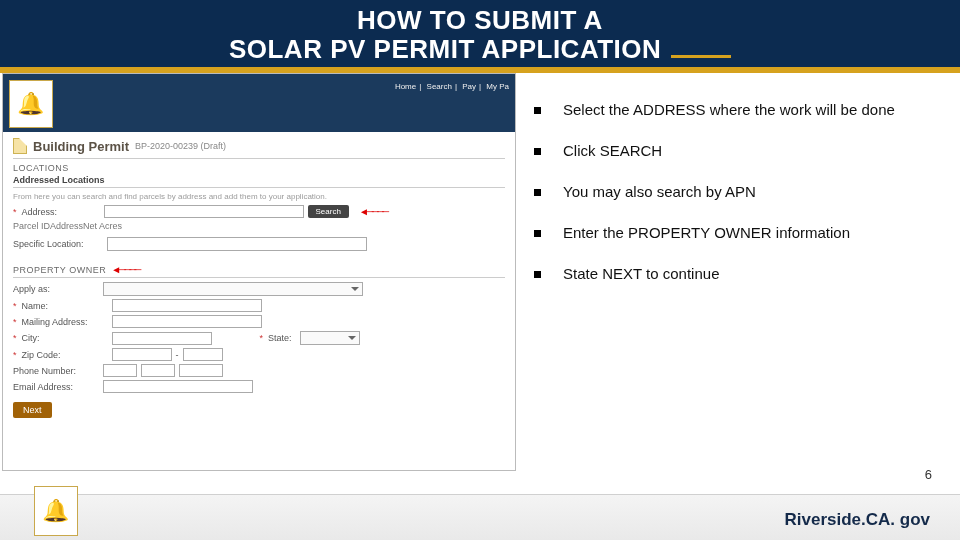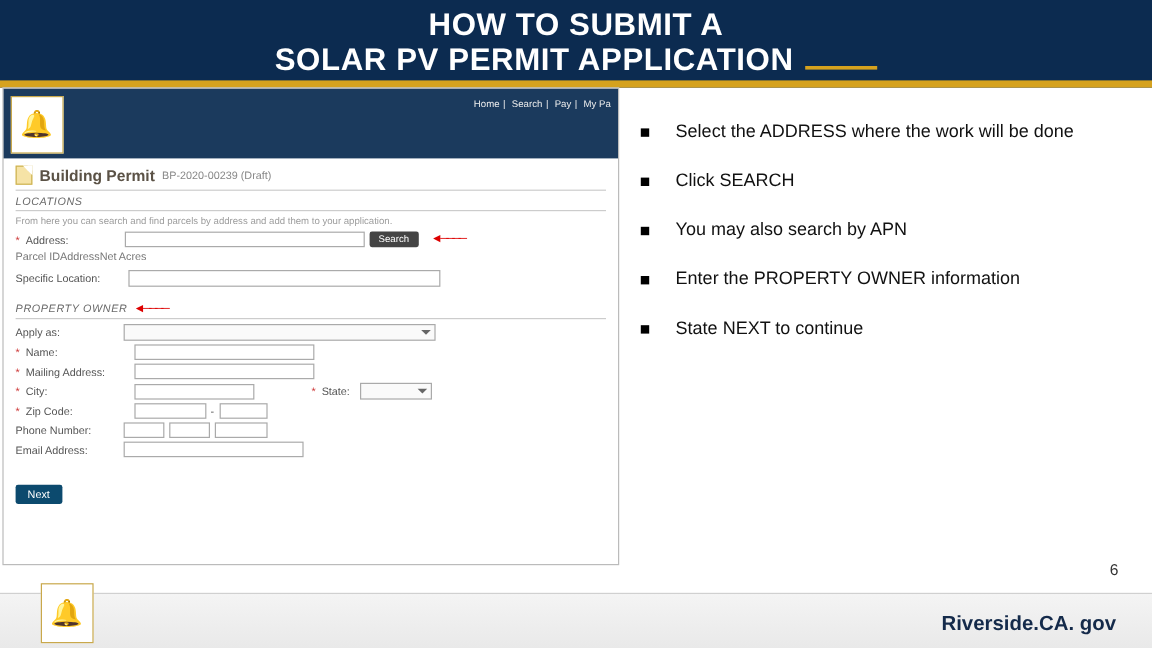--- a/index.html
+++ b/index.html
@@ -27,42 +27,42 @@
   .app-nav span.sep { margin: 0 3px; }
 
   .app-body { padding: 6px 10px 0 10px; flex: 1; overflow: hidden; }
   .bp-row { display: flex; align-items: center; gap: 6px; margin-bottom: 4px; }
   .doc-ico { width: 14px; height: 16px; background: #f6e3a6; border: 1px solid #cdb354; position: relative; }
   .doc-ico::after { content: ""; position: absolute; right: -1px; top: -1px; border-width: 4px; border-style: solid; border-color: #fff #fff transparent transparent; }
   .bp-title { font-size: 13px; font-weight: 700; color: #5b5246; font-family: "Trebuchet MS", sans-serif; }
   .bp-sub { font-size: 9px; color: #888; }
   .rule-thin { height: 1px; background: #ccc; margin: 2px 0 4px; }
 
-  .sec-head { color: #6a6a6a; font-size: 9px; letter-spacing: .5px; font-style: italic; }
+  .sec-head { color: #6a6a6a; font-size: 9px; letter-spacing: .5px; }
   .sec-sub { font-weight: 700; color: #444; margin: 2px 0; }
   .hint { color: #9c9c9c; font-size: 8px; margin-bottom: 4px; }
 
   .frow { display: flex; align-items: center; gap: 4px; margin: 3px 0; }
   .req { color: #c33; margin-right: 1px; }
   .flabel { width: 78px; color: #555; }
   .finput { height: 13px; border: 1px solid #aaa; background: #fff; }
   .addr-input { width: 200px; }
   .srch-btn { background: #444; color: #fff; border-radius: 2px; padding: 2px 8px; font-size: 8px; }
   .red-arrow { color: #d00; font-size: 10px; letter-spacing: -2px; margin-left: 6px; }
 
   .cols3 { display: flex; color: #777; margin: 2px 0 6px; }
   .big-input { width: 260px; height: 14px; }
 
   .po-row .flabel { width: 86px; }
   .tiny { width: 60px; }
   .med { width: 150px; }
   .sel { width: 200px; height: 14px; border: 1px solid #aaa; background: #fafafa; position: relative; }
   .sel::after { content: ""; position: absolute; right: 3px; top: 4px; border: 4px solid transparent; border-top-color: #666; }
 
-  .next-btn { background: #0c4a6e; color: #fff; font-size: 9px; padding: 3px 10px; border-radius: 2px; display: inline-block; margin-top: 20px; }
+  .next-btn { background: #a16207; color: #fff; font-size: 9px; padding: 3px 10px; border-radius: 2px; display: inline-block; margin-top: 6px; }
 
   
   .bullets-col ul { list-style: none; }
   .bullets-col li { display: flex; align-items: flex-start; margin-bottom: 24px; font-size: 15px; color: #111; }
   .bullets-col li .sq { width: 7px; height: 7px; background: #000; margin: 6px 22px 0 0; flex: none; }
 
   
   .page-num { position: absolute; right: 28px; bottom: 58px; font-size: 13px; color: #333; }
   .footer { position: absolute; left: 0; right: 0; bottom: 0; height: 46px; background: linear-gradient(#f4f4f4,#e9e9e9); border-top: 1px solid #d0d0d0; }
   .footer .flogo { position: absolute; left: 34px; bottom: 4px; width: 44px; height: 50px; background: #fff; border: 1px solid #c9a84b; display: flex; align-items: center; justify-content: center; }
@@ -105,20 +105,21 @@
 
         <div class="app-body">
           <div class="bp-row">
             <div class="doc-ico"></div>
             <span class="bp-title">Building Permit</span>
             <span class="bp-sub">BP-2020-00239 (Draft)</span>
           </div>
           <div class="rule-thin"></div>
 
           <div class="sec-head">LOCATIONS</div>
+          <div class="sec-sub">Addressed Locations</div>
           <div class="rule-thin"></div>
           <div class="hint">From here you can search and find parcels by address and add them to your application.</div>
 
           <div class="frow">
             <span class="req">*</span>
             <span class="flabel">Address:</span>
             <span class="finput addr-input"></span>
             <span class="srch-btn">Search</span>
             <span class="red-arrow">◄────</span>
           </div>

